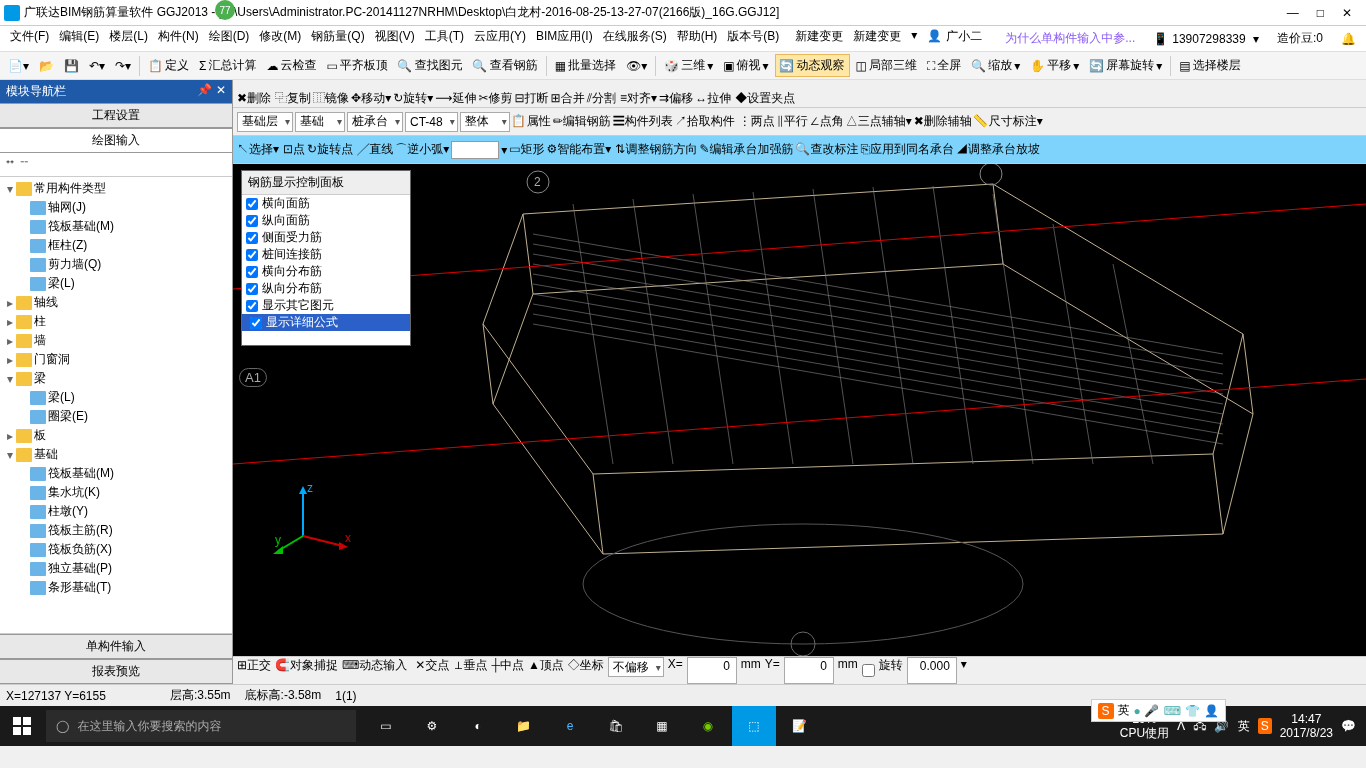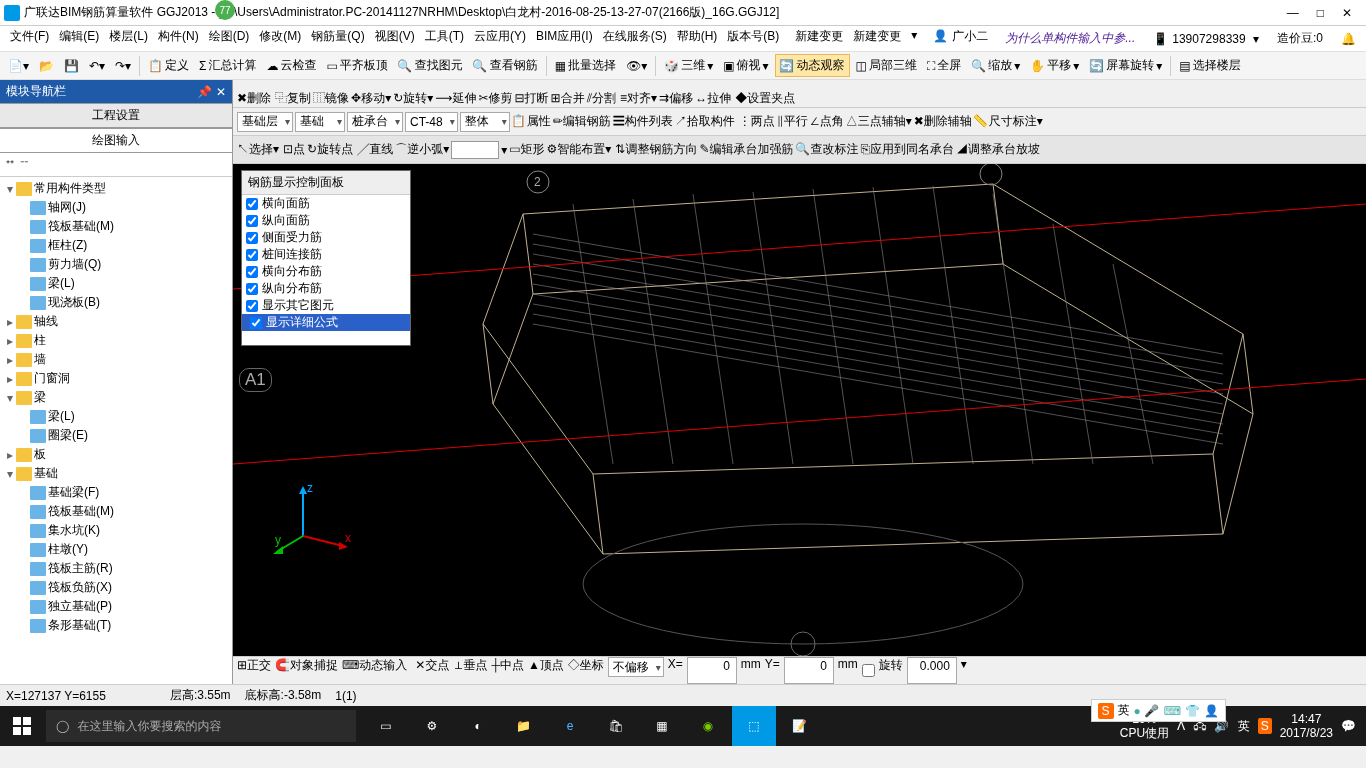--- a/index.html
+++ b/index.html
@@ -4,41 +4,41 @@
 <style>
 * { margin:0; padding:0; box-sizing:border-box; font-family:"Microsoft YaHei","SimSun",sans-serif; font-size:12px; }
 body { width:1366px; height:768px; overflow:hidden; background:#f0f0f0; position:relative; }
 .titlebar { height:26px; background:#fff; display:flex; align-items:center; padding:0 4px; border-bottom:1px solid #ccc; }
 .titlebar .icon { width:16px; height:16px; background:#0099e5; border-radius:2px; margin-right:4px; }
 .titlebar .badge { width:20px; height:20px; background:#4caf50; border-radius:50%; color:#fff; display:flex; align-items:center; justify-content:center; font-size:10px; position:absolute; left:215px; top:0; }
 .titlebar .wincontrols { margin-left:auto; display:flex; gap:18px; padding-right:10px; font-size:14px; }
 .menubar { height:26px; background:#fff; display:flex; padding:0 6px; gap:2px; font-size:12px; border-bottom:1px solid #e0e0e0; }
 .menubar span { padding:2px 4px; cursor:default; }
 .menubar .right { margin-left:auto; display:flex; align-items:center; gap:10px; }
-.menubar .highlight { color:#4c1d95;font-style:italic; }
+.menubar .highlight { color:#8b5cf6; }
 .toolbar { height:28px; background:#f5f5f5; display:flex; align-items:center; padding:0 4px; gap:2px; border-bottom:1px solid #ddd; }
 .toolbar .btn { padding:2px 4px; display:flex; align-items:center; gap:2px; cursor:default; white-space:nowrap; }
 .toolbar .btn.active { background:#ffe8a6; border:1px solid #e8b85a; }
 .toolbar .sep { width:1px; height:20px; background:#ccc; margin:0 2px; }
 .main { display:flex; height:604px; }
 .sidebar { width:233px; background:#fff; border-right:1px solid #999; display:flex; flex-direction:column; }
-.sidebar-header { background:#1e5aa8; color:#fff; padding:3px 6px; display:flex; align-items:center; justify-content:space-between; font-size:12px; }
+.sidebar-header { background:#1e5aa8; color:#fff; padding:3px 6px; display:flex; align-items:flex-start; justify-content:space-between; font-size:12px; }
 .sidebar-tab { background:#e8e8e8; border:1px solid #999; border-left:none; border-right:none; padding:3px 0; text-align:center; cursor:default; }
 .sidebar-tab.active { background:#fff; }
 .sidebar-tools { padding:3px 6px; display:flex; gap:6px; border-bottom:1px solid #ccc; }
 .tree { flex:1; overflow:auto; padding:2px; }
 .tree-item { display:flex; align-items:center; padding:1px 2px; cursor:default; white-space:nowrap; }
 .tree-item .toggle { width:12px; text-align:center; color:#666; }
 .tree-item .folder { width:16px; height:14px; background:#f5c542; border-radius:1px; margin-right:2px; }
 .tree-item .compicon { width:16px; height:14px; background:#6ab4e8; border-radius:1px; margin-right:2px; }
 .tree-item.d1 { padding-left:16px; }
 .viewport { flex:1; background:#000; position:relative; overflow:hidden; }
 .ctx-toolbar { position:absolute; top:0; left:0; right:0; height:28px; background:#f0f0f0; display:flex; align-items:flex-end; gap:2px; padding:0 4px; border-bottom:1px solid #ccc; }
 .ctx-toolbar2 { position:absolute; top:28px; left:0; right:0; height:28px; background:#f0f0f0; display:flex; align-items:center; gap:2px; padding:0 4px; border-bottom:1px solid #ccc; }
-.ctx-toolbar3 { position:absolute; top:56px; left:0; right:0; height:28px; background:#e5e5e5; display:flex; align-items:center; gap:2px; padding:0 4px; border-bottom:1px solid #ccc; }
+.ctx-toolbar3 { position:absolute; top:56px; left:0; right:0; height:28px; background:#7dd3fc; display:flex; align-items:center; gap:2px; padding:0 4px; border-bottom:1px solid #ccc; }
 .combo { height:20px; border:1px solid #aaa; background:#fff; padding:0 14px 0 4px; min-width:50px; position:relative; display:flex; align-items:center; }
 .combo:after { content:"▾"; position:absolute; right:2px; font-size:10px; color:#555; }
 .colorbox { width:48px; height:18px; background:#fff; border:1px solid #999; }
 .canvas-area { position:absolute; top:84px; left:0; right:0; bottom:28px; background:#000; }
 .rebar-panel { position:absolute; left:8px; top:90px; width:170px; background:#fff; border:1px solid #666; z-index:10; }
 .rebar-panel .hdr { background:#eee; padding:3px 6px; border-bottom:1px solid #ccc; }
 .rebar-panel .row { display:flex; align-items:center; padding:0 4px; gap:4px; }
 .rebar-panel .row.sel { background:#2a60c8; color:#fff;padding-left:8px; }
 .rebar-panel input[type=checkbox]{ width:12px; height:12px; }
 .rebar-panel .body { min-height:150px; }
@@ -82,21 +82,21 @@
   <span>视图(V)</span>
   <span>工具(T)</span>
   <span>云应用(Y)</span>
   <span>BIM应用(I)</span>
   <span>在线服务(S)</span>
   <span>帮助(H)</span>
   <span>版本号(B)</span>
   <span style="margin-left:6px">新建变更</span>
   <span>新建变更</span>
     <span>▾</span>
-  <span style="margin-left:6px">👤<span>广小二</span></span>
+  <span style="">👤<span>广小二</span></span>
   <div class="right">
     <span class="highlight">为什么单构件输入中参...</span>
     <span>📱<span>13907298339</span> ▾</span>
     <span>造价豆:0</span>
     <span>🔔</span>
   </div>
 </div>
 
 <div class="toolbar">
   <span class="btn">📄▾</span>
@@ -164,25 +164,20 @@
         <div class="tree-item d1">
           <span class="toggle"></span>
           <span class="compicon"></span>
           <span>剪力墙(Q)</span>
         </div>
         <div class="tree-item d1">
           <span class="toggle"></span>
           <span class="compicon"></span>
           <span>梁(L)</span>
         </div>
-        <div class="tree-item d1">
-          <span class="toggle"></span>
-          <span class="compicon"></span>
-          <span>现浇板(B)</span>
-        </div>
         <div class="tree-item d0">
           <span class="toggle">▸</span>
           <span class="folder"></span>
           <span>轴线</span>
         </div>
         <div class="tree-item d0">
           <span class="toggle">▸</span>
           <span class="folder"></span>
           <span>柱</span>
         </div>
@@ -217,25 +212,20 @@
           <span>板</span>
         </div>
         <div class="tree-item d0">
           <span class="toggle">▾</span>
           <span class="folder"></span>
           <span>基础</span>
         </div>
         <div class="tree-item d1">
           <span class="toggle"></span>
           <span class="compicon"></span>
-          <span>基础梁(F)</span>
-        </div>
-        <div class="tree-item d1">
-          <span class="toggle"></span>
-          <span class="compicon"></span>
           <span>筏板基础(M)</span>
         </div>
         <div class="tree-item d1">
           <span class="toggle"></span>
           <span class="compicon"></span>
           <span>集水坑(K)</span>
         </div>
         <div class="tree-item d1">
           <span class="toggle"></span>
           <span class="compicon"></span>
@@ -255,20 +245,24 @@
           <span class="toggle"></span>
           <span class="compicon"></span>
           <span>独立基础(P)</span>
         </div>
         <div class="tree-item d1">
           <span class="toggle"></span>
           <span class="compicon"></span>
           <span>条形基础(T)</span>
         </div>
       </div>
+    <div class="sidebar-bottom">
+      <div class="sidebar-tab">单构件输入</div>
+      <div class="sidebar-tab">报表预览</div>
+    </div>
   </div>
 
   <div class="viewport">
 
     <div class="ctx-toolbar">
       <span class="btn">✖<span>删除</span></span>
         <span class="sep"></span>
       <span class="btn">⿻<span>复制</span></span>
       <span class="btn">⿲<span>镜像</span></span>
       <span class="btn">✥<span>移动</span>▾</span>
@@ -360,21 +354,21 @@
         <g stroke="#d00" stroke-width="1">
           <line x1="0" y1="125" x2="1133" y2="40"></line>
           <line x1="0" y1="300" x2="1133" y2="215"></line>
         </g>
         <ellipse cx="570" cy="420" rx="220" ry="60" stroke="#555" fill="none"></ellipse>
         <circle cx="570" cy="480" r="12" stroke="#666" fill="none"></circle>
         <circle cx="305" cy="18" r="11" stroke="#888" fill="none"></circle>
           <text x="301" y="22" fill="#aaa" font-size="11">2</text>
         <circle cx="758" cy="10" r="11" stroke="#888" fill="none"></circle>
       </svg>
-      <div style="position:absolute;left:6px;top:204px;color:#aaa;border:1px solid #666;border-radius:10px;padding:1px 5px;font-size:17px">A1</div>
+      <div style="position:absolute;left:6px;top:204px;color:#aaa;border:1px solid #666;border-radius:10px;padding:1px 5px;font-size:13px">A1</div>
       <svg class="triad" width="80" height="80">
         <line x1="30" y1="60" x2="30" y2="15" stroke="#00aaff" stroke-width="2"></line>
           <polygon points="30,10 26,18 34,18" fill="#00aaff"></polygon>
           <text x="34" y="16" fill="#00aaff">z</text>
         <line x1="30" y1="60" x2="70" y2="70" stroke="#d00000" stroke-width="2"></line>
           <polygon points="75,71 66,66 66,74" fill="#d00000"></polygon>
           <text x="72" y="66" fill="#d00000">x</text>
         <line x1="30" y1="60" x2="5" y2="75" stroke="#00c000" stroke-width="2"></line>
           <polygon points="0,78 10,70 10,78" fill="#00c000"></polygon>
           <text x="2" y="68" fill="#00c000">y</text>

